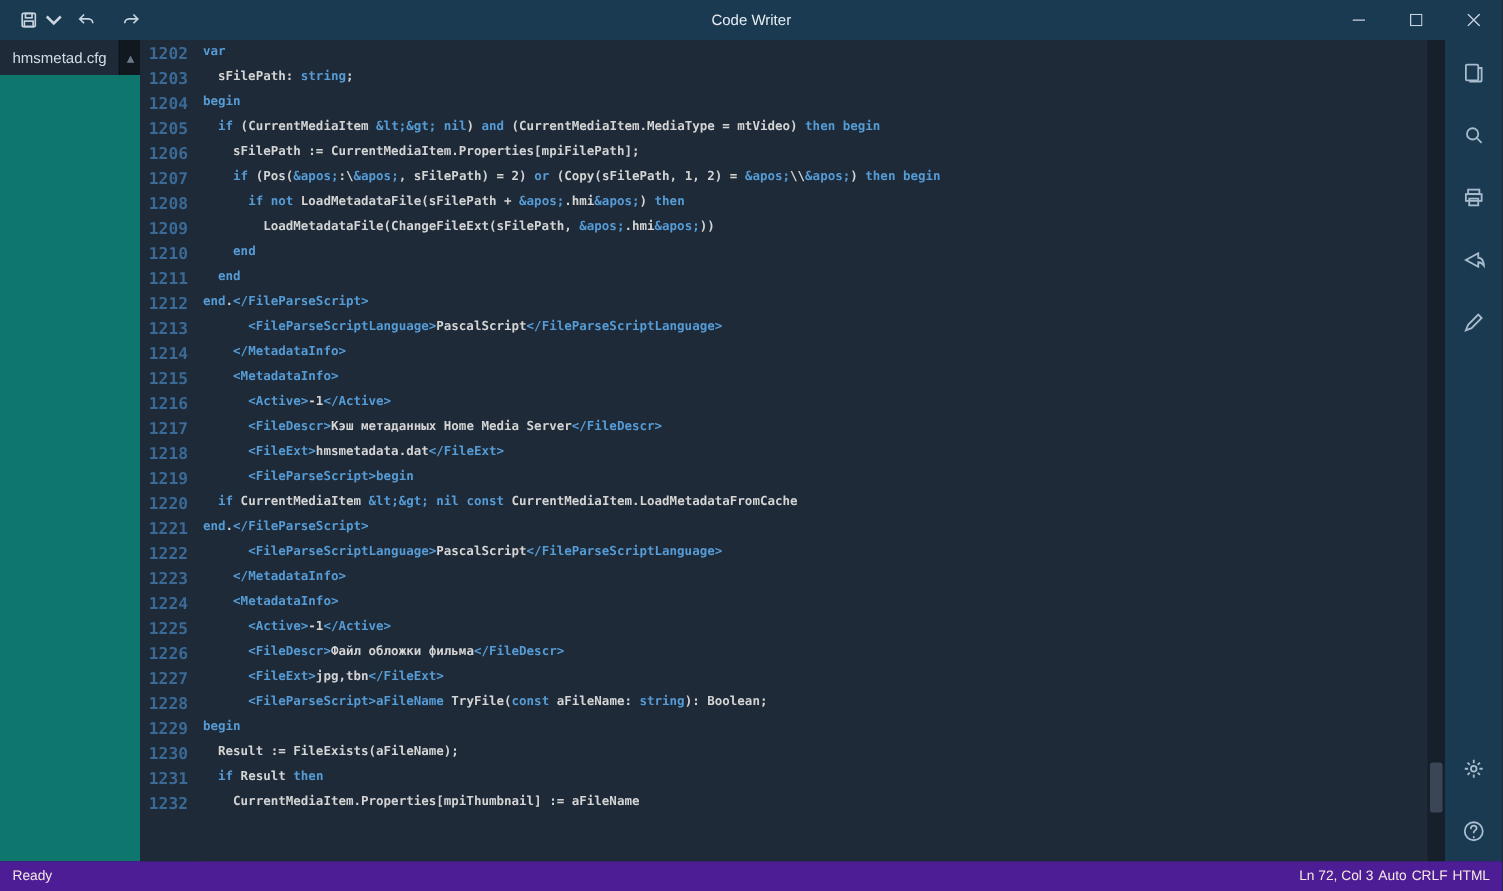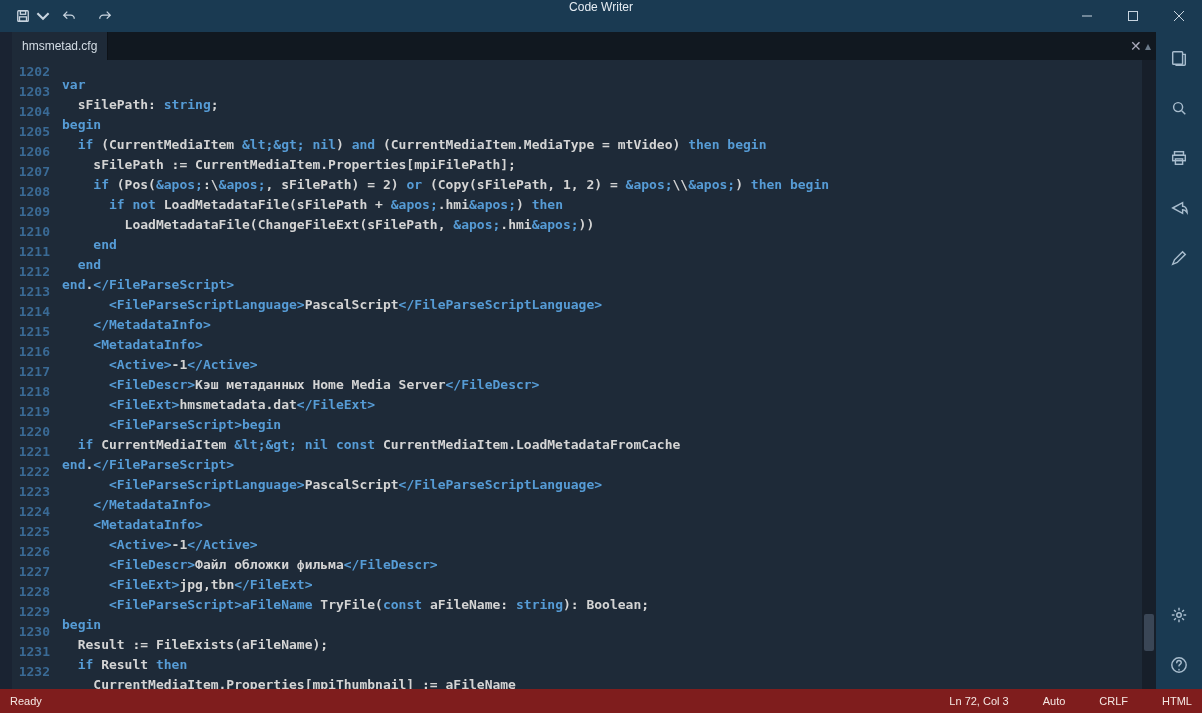--- a/index.html
+++ b/index.html
@@ -10,40 +10,41 @@
   font-size: 12px;
   color: #ccc;
   overflow: hidden;
   display: flex;
   flex-direction: column;
 }
 .titlebar {
   height: 32px;
   background: #1a3a52;
   display: flex;
+  align-items: center;
   position: relative;
 }
 .titlebar-left { display: flex; align-items: center; gap: 2px; padding-left: 6px; }
 .tb-btn {
   width: 34px; height: 32px;
   display: flex; align-items: center; justify-content: center;
   color: #c8d4df;
 }
 .tb-btn svg { width: 14px; height: 14px; stroke: currentColor; fill: none; stroke-width: 1.5; }
 .titlebar-title {
   position: absolute; left: 50%; transform: translateX(-50%);
   color: #e6edf3; font-size: 12px;
 }
 .titlebar-right { margin-left: auto; display: flex; }
 .win-btn { width: 46px; height: 32px; display: flex; align-items: center; justify-content: center; color: #c8d4df; }
 .win-btn svg { width: 10px; height: 10px; stroke: currentColor; fill: none; stroke-width: 1; }
 
 .workspace { flex: 1; display: flex; min-height: 0; }
 
-.editor-area { flex: 1; display: flex; flex-direction: column; background: #22c55e; min-width: 0; margin-left: 12px; }
+.editor-area { flex: 1; display: flex; background: #0f766e; min-width: 0; }
 .tabbar {
   height: 28px; background: #111820;
   display: flex; align-items: flex-end;
 }
 .tab {
   background: #1e2a38;
   height: 28px; padding: 0 10px;
   display: flex; align-items: center; gap: 8px;
   color: #d4dde5; font-size: 12px;
   border-right: 1px solid #0d1218;
@@ -53,22 +54,22 @@
 .tabbar-scroll { width: 16px; height: 28px; display:flex; align-items:center; justify-content:center; color:#6a7a8a; }
 
 .code-viewport { flex: 1; display: flex; background: #1e2a38; overflow: hidden; position: relative; font-weight: bold; }
 .gutter {
   width: 44px; background: #1e2a38;
   color: #3a6a95; font-family: Consolas, monospace; font-size: 13px;
   text-align: right; padding-right: 6px; line-height: 20px; padding-top: 2px;
   user-select: none;
 }
 .code {
-  flex: 1; font-family: Consolas, monospace; font-size: 13px; line-height: 20px;
-  padding-top: 15px; padding-left: 6px; white-space: pre; color: #d4d4d4;
+  flex: 1; font-family: Consolas, monospace; font-size: 10px; line-height: 20px;
+  padding-top: 0; padding-left: 6px; white-space: pre; color: #d4d4d4;
 }
 .kw { color: #569cd6; }      
 .tag { color: #569cd6; }
 
 .scroll-track {
   position: absolute; right: 0; top: 0; bottom: 0; width: 14px;
   background: #171f2a;
 }
 .scroll-thumb {
   position: absolute; left: 2px; right: 2px;
@@ -78,27 +79,27 @@
 .right-rail {
   width: 46px; background: #1a3a52;
   display: flex; flex-direction: column; align-items: center;
   padding-top: 12px; gap: 22px;
 }
 .rail-btn { width: 46px; height: 28px; display:flex; align-items:center; justify-content:center; color:#a8bccd; }
 .rail-btn svg { width: 18px; height: 18px; stroke: currentColor; fill: none; stroke-width: 1.6; }
 .rail-spacer { flex: 1; }
 
 .statusbar {
-  height: 24px; background: #7f1d1d;
+  height: 24px; background: #4c1d95;
   display: flex; align-items: center;
   color: #f5e8e4; font-size: 11px;
   padding: 0 10px;
 }
 .status-left { }
-.status-right { margin-left: auto; display: flex; gap: 34px; }
+.status-right { margin-left: auto; display: flex; gap: 4px; }
 </style>
 </head>
 <body>
 
 <div class="titlebar">
   <div class="titlebar-left">
     <div class="tb-btn">
       <svg viewBox="0 0 16 16">
           <rect x="2" y="2" width="12" height="12" rx="1"></rect>
           <rect x="5" y="2" width="6" height="4"></rect>

